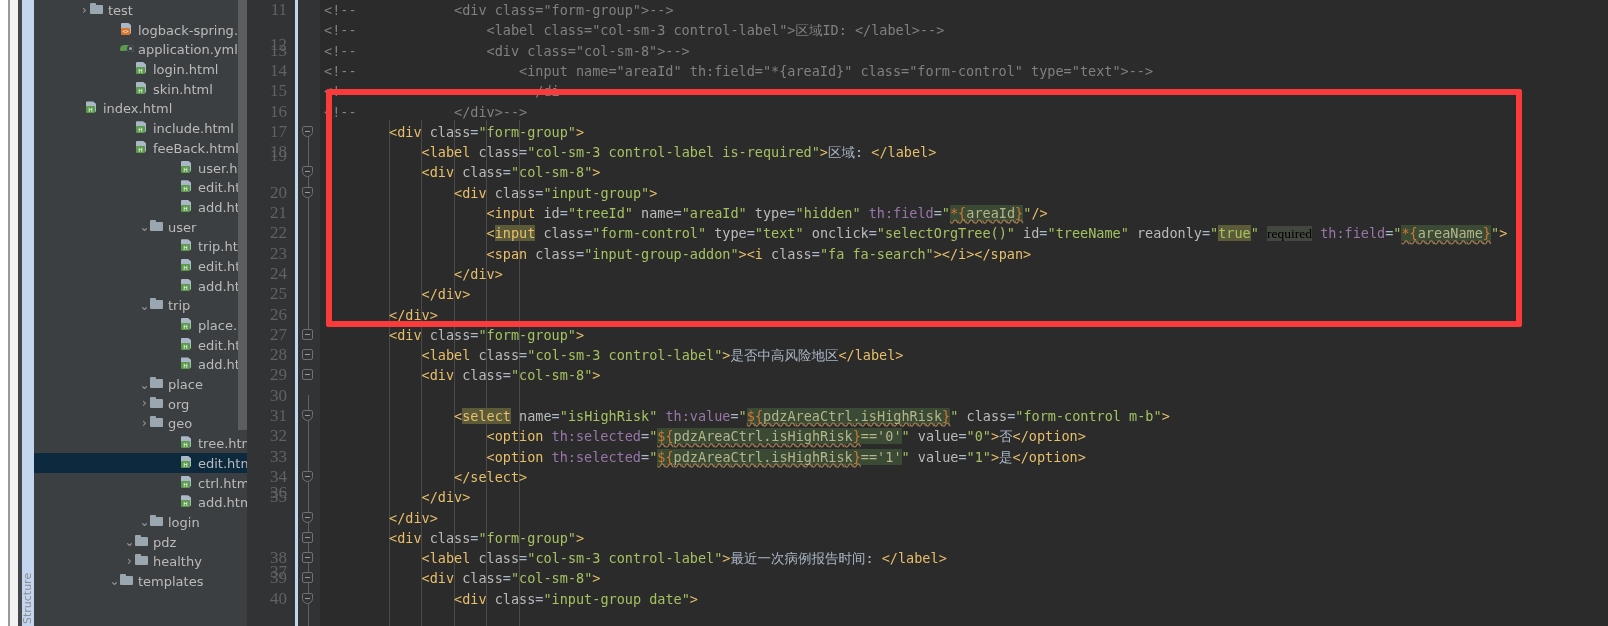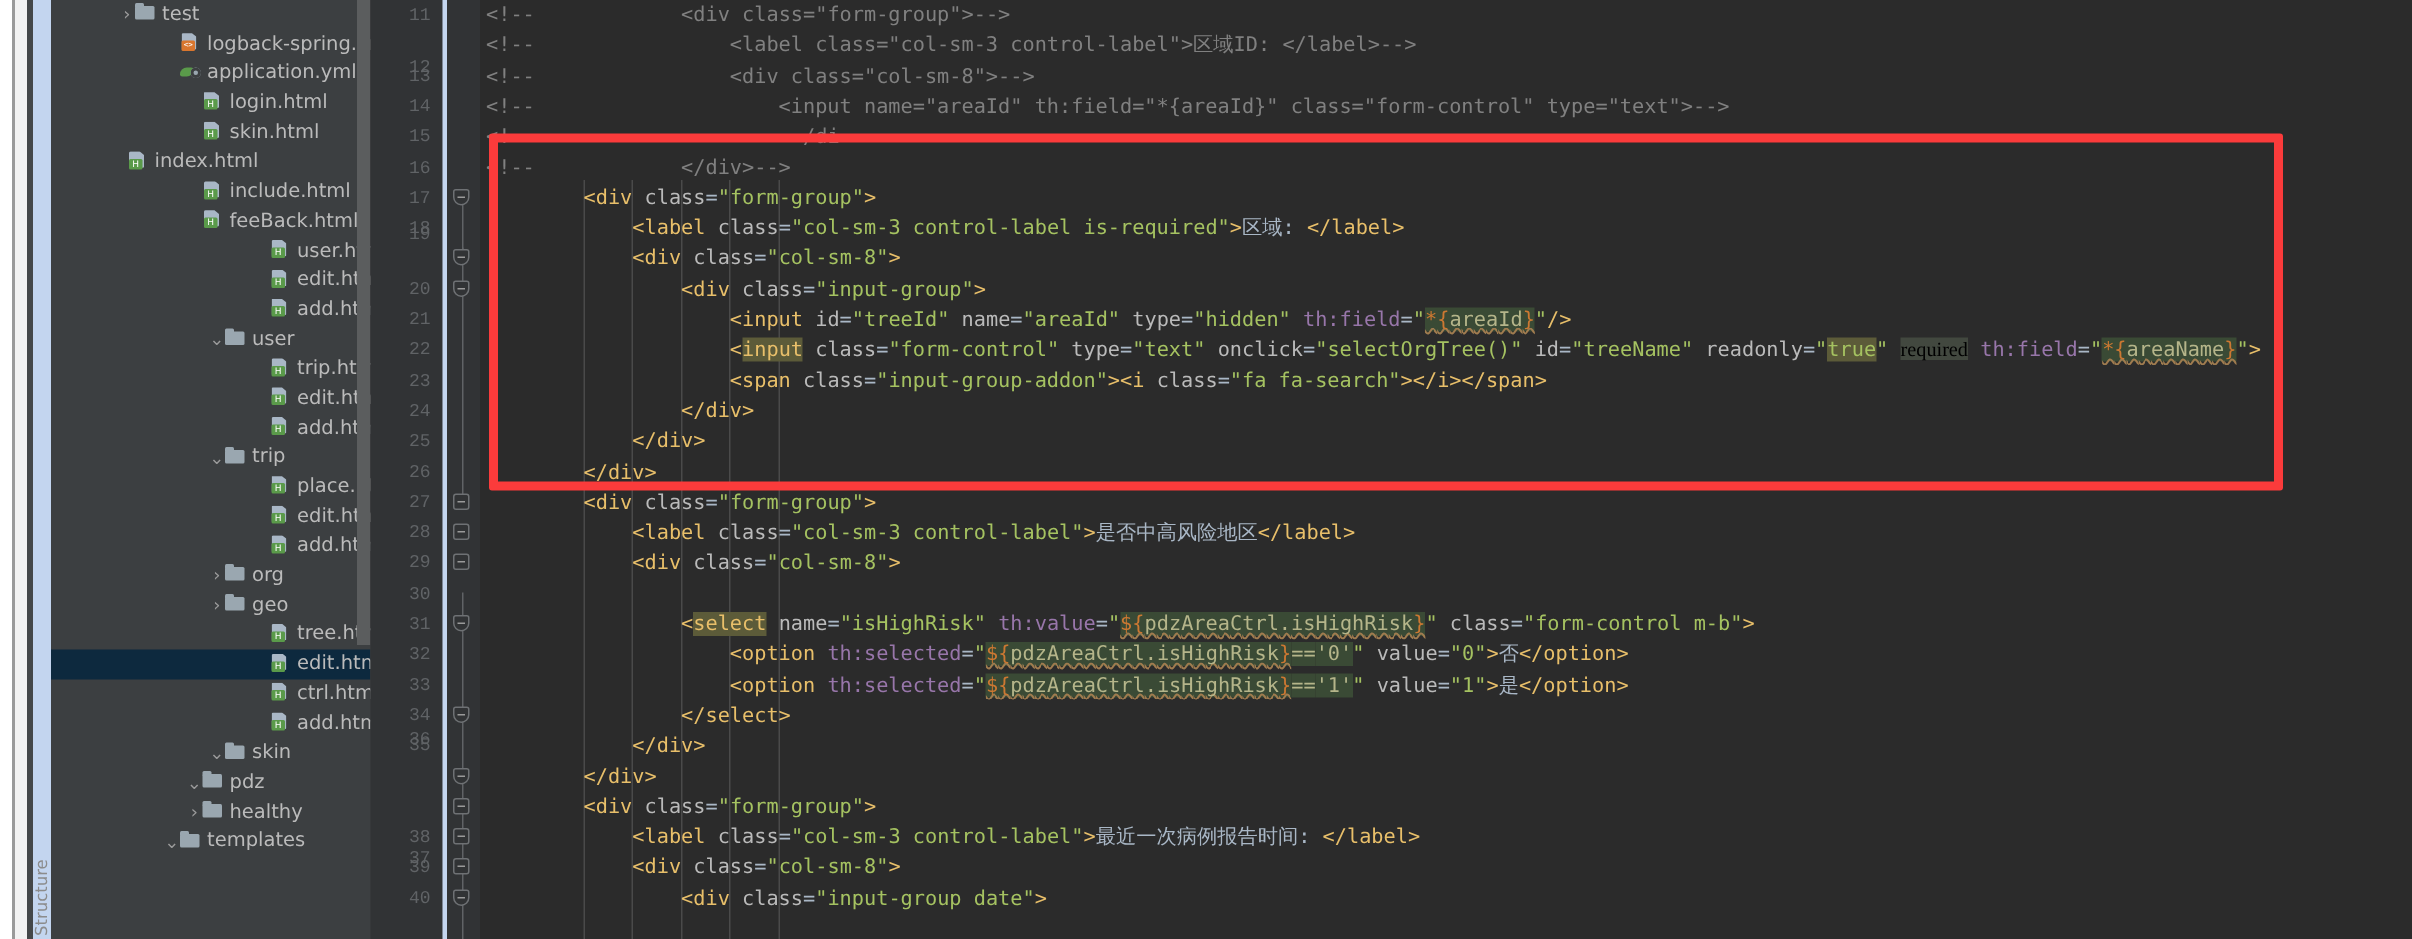--- a/index.html
+++ b/index.html
@@ -101,22 +101,22 @@
     background:#5b5d5e; border-radius:0;
   }
 
   
   .ln-col {
     position:absolute; left:247px; top:0; width:48px; height:626px;
     background:#313335;
   }
   .ln {
     position:absolute; right:8px;
-    font-family:Liberation Mono, monospace;
-    font-size:12px; color:#606366; line-height:20.3px; height:20.3px;
+    font-family:Liberation Serif, serif;
+    font-size:17px; color:#606366; line-height:20.3px; height:20.3px;
   }
   .edge-stripe { position:absolute; left:295px; top:0; width:3px; height:626px; background:#c3d5ef; }
 
   
   .fold-col {
     position:absolute; left:298px; top:0; width:22px; height:626px;
     background:#313335;
   }
   .fold-line {
     position:absolute; left:10px; width:1px; background:#606366;
@@ -193,27 +193,28 @@
       <div class="tree-row" style="padding-left: 135px;"><span class="tw none"></span><span class="ic ic-html"></span><span class="tree-label">edit.html</span></div>
       <div class="tree-row" style="padding-left: 135px;"><span class="tw none"></span><span class="ic ic-html"></span><span class="tree-label">add.html</span></div>
       <div class="tree-row" style="padding-left: 105px;"><span class="tw" style="font-size: 12px; line-height: 14px;">⌄</span><span class="ic ic-folder"></span><span class="tree-label">user</span></div>
       <div class="tree-row" style="padding-left: 135px;"><span class="tw none"></span><span class="ic ic-html"></span><span class="tree-label">trip.html</span></div>
       <div class="tree-row" style="padding-left: 135px;"><span class="tw none"></span><span class="ic ic-html"></span><span class="tree-label">edit.html</span></div>
       <div class="tree-row" style="padding-left: 135px;"><span class="tw none"></span><span class="ic ic-html"></span><span class="tree-label">add.html</span></div>
       <div class="tree-row" style="padding-left: 105px;"><span class="tw" style="font-size: 12px; line-height: 14px;">⌄</span><span class="ic ic-folder"></span><span class="tree-label">trip</span></div>
       <div class="tree-row" style="padding-left: 135px;"><span class="tw none"></span><span class="ic ic-html"></span><span class="tree-label">place.html</span></div>
       <div class="tree-row" style="padding-left: 135px;"><span class="tw none"></span><span class="ic ic-html"></span><span class="tree-label">edit.html</span></div>
       <div class="tree-row" style="padding-left: 135px;"><span class="tw none"></span><span class="ic ic-html"></span><span class="tree-label">add.html</span></div>
+      <div class="tree-row" style="padding-left: 105px;"><span class="tw" style="font-size: 12px; line-height: 14px;">⌄</span><span class="ic ic-folder"></span><span class="tree-label">place</span></div>
       <div class="tree-row" style="padding-left: 105px;"><span class="tw" style="font-size: 12px;">›</span><span class="ic ic-folder"></span><span class="tree-label">org</span></div>
       <div class="tree-row" style="padding-left: 105px;"><span class="tw" style="font-size: 12px;">›</span><span class="ic ic-folder"></span><span class="tree-label">geo</span></div>
       <div class="tree-row" style="padding-left: 135px;"><span class="tw none"></span><span class="ic ic-html"></span><span class="tree-label">tree.html</span></div>
       <div class="tree-row sel" style="padding-left: 135px;"><span class="tw none"></span><span class="ic ic-html"></span><span class="tree-label">edit.html</span></div>
       <div class="tree-row" style="padding-left: 135px;"><span class="tw none"></span><span class="ic ic-html"></span><span class="tree-label">ctrl.html</span></div>
       <div class="tree-row" style="padding-left: 135px;"><span class="tw none"></span><span class="ic ic-html"></span><span class="tree-label">add.html</span></div>
-      <div class="tree-row" style="padding-left: 105px;"><span class="tw" style="font-size: 12px; line-height: 14px;">⌄</span><span class="ic ic-folder"></span><span class="tree-label">skin</span></div>
+      <div class="tree-row" style="padding-left: 105px;"><span class="tw" style="font-size: 12px; line-height: 14px;">⌄</span><span class="ic ic-folder"></span><span class="tree-label">login</span></div>
       <div class="tree-row" style="padding-left: 90px;"><span class="tw" style="font-size: 12px; line-height: 14px;">⌄</span><span class="ic ic-folder"></span><span class="tree-label">pdz</span></div>
       <div class="tree-row" style="padding-left: 90px;"><span class="tw" style="font-size: 12px;">›</span><span class="ic ic-folder"></span><span class="tree-label">healthy</span></div>
       <div class="tree-row" style="padding-left: 75px;"><span class="tw" style="font-size: 12px; line-height: 14px;">⌄</span><span class="ic ic-folder"></span><span class="tree-label">templates</span></div>
   <div class="tree-scroll"></div>
     </div>
 
   <div class="ln-col" id="ln-col">
       <div class="ln" style="top: 0px;">11</div>
       <div class="ln" style="top: 35px;">12</div>
       <div class="ln" style="top: 40.6px;">13</div>

